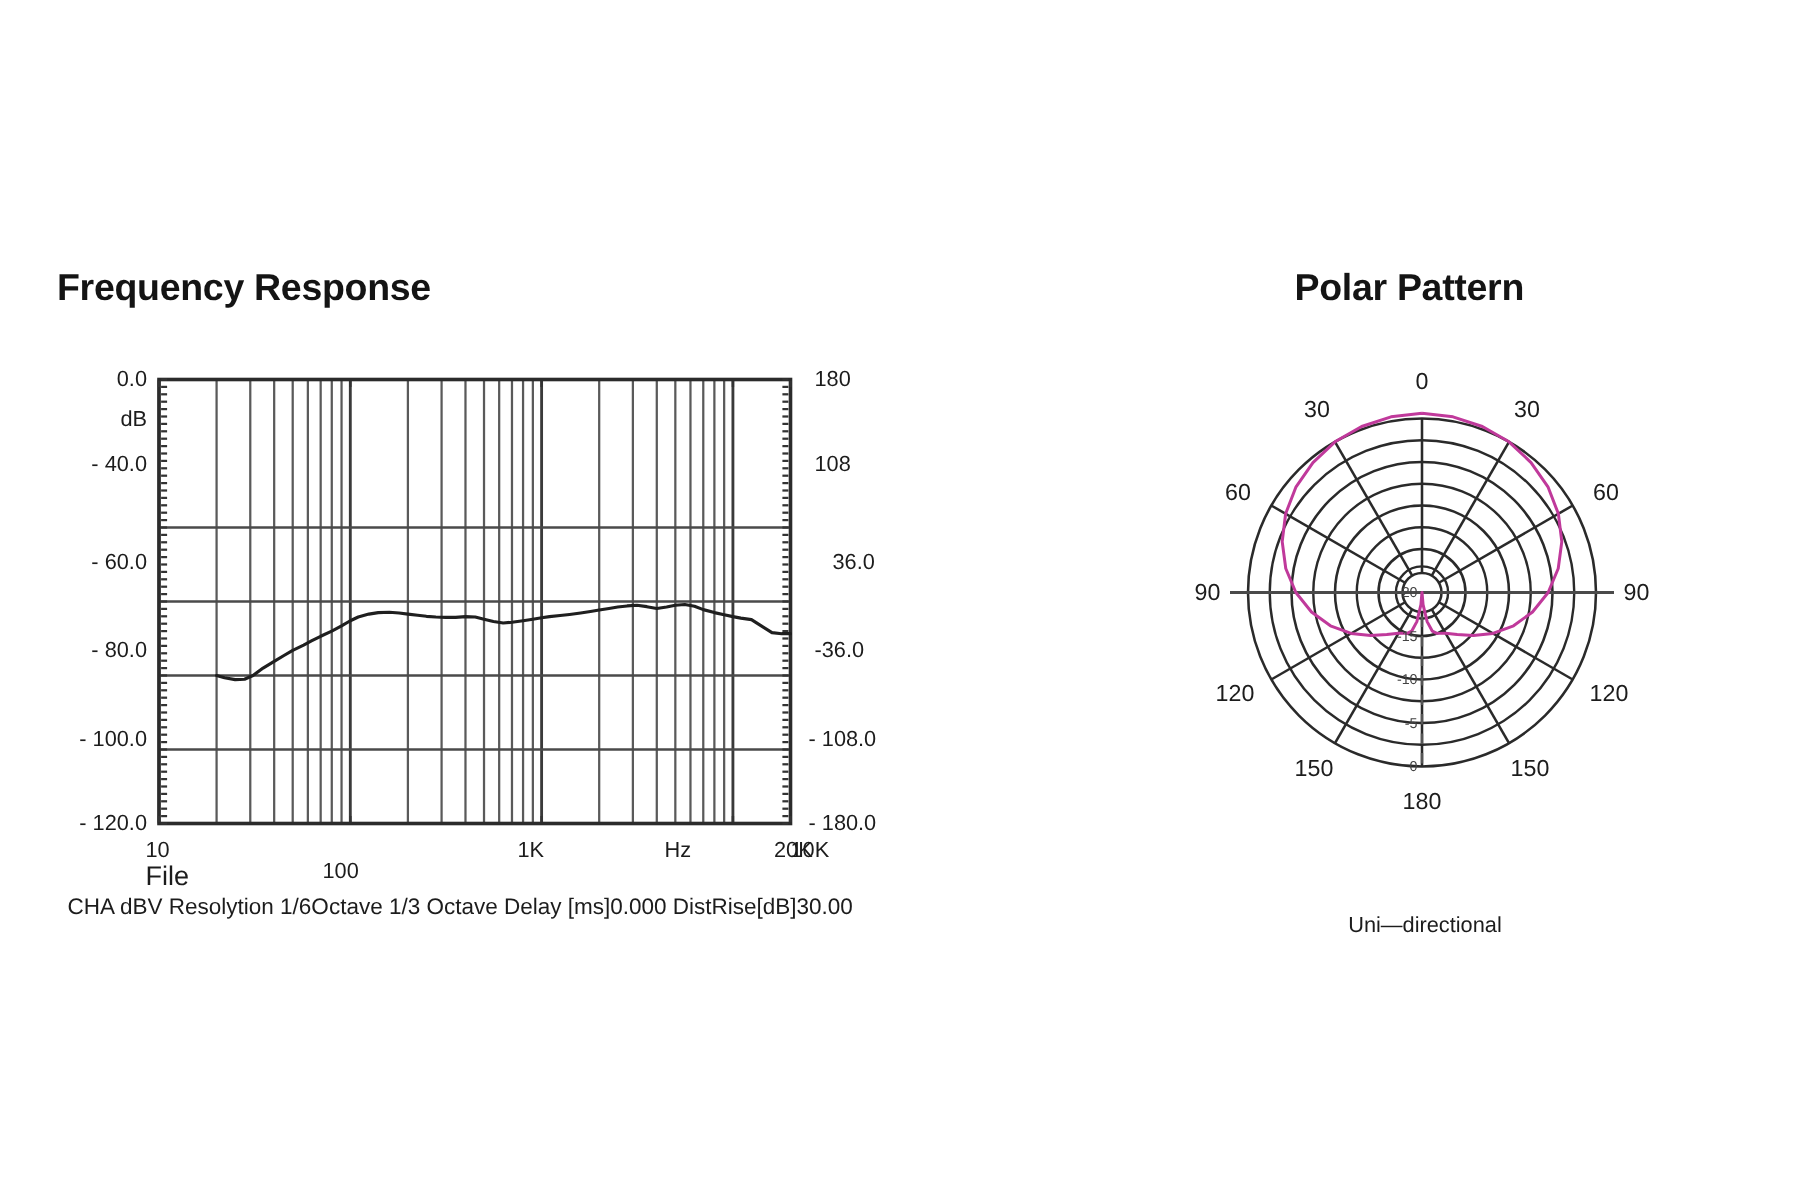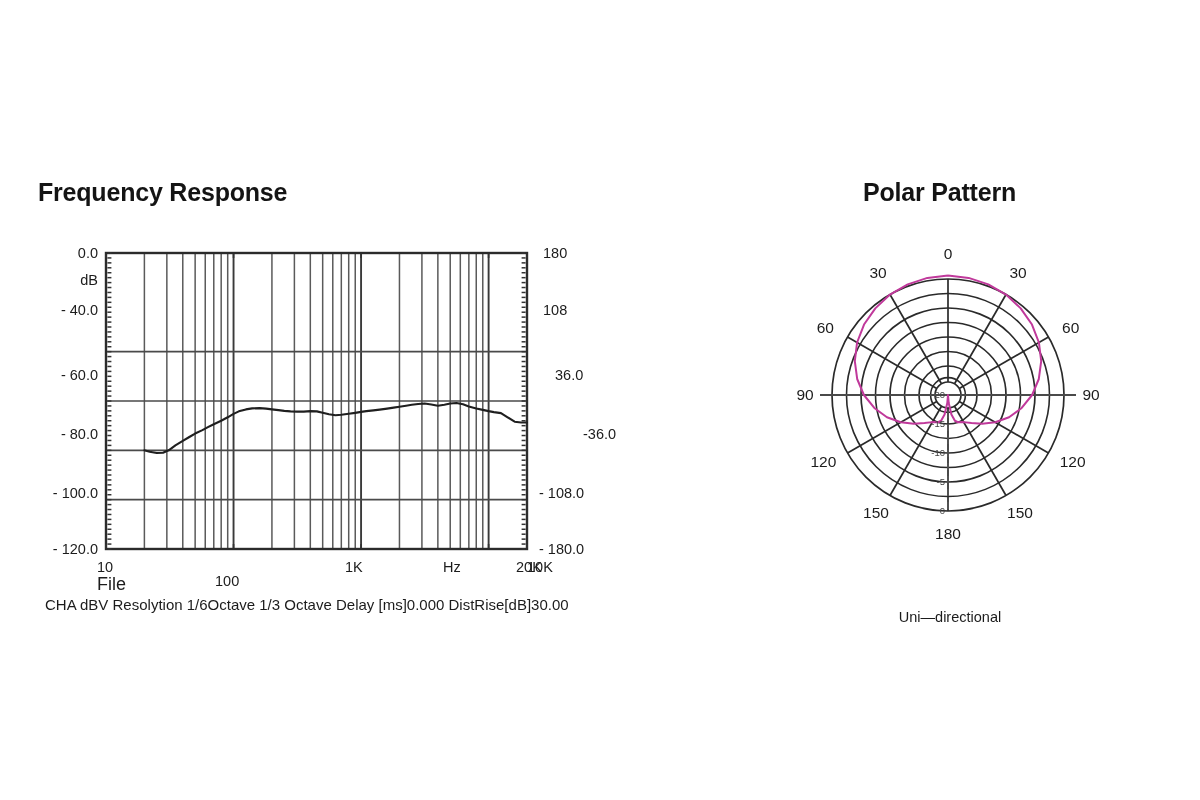--- a/index.html
+++ b/index.html
@@ -236,21 +236,21 @@
     <div class="axis-label r" id="flu" style="left:20px;top:272px;width:78px;">dB</div>
     <div class="axis-label r" id="fl1" style="left:14px;top:302px;width:84px;">- 40.0</div>
     <div class="axis-label r" id="fl2" style="left:14px;top:367px;width:84px;">- 60.0</div>
     <div class="axis-label r" id="fl3" style="left:14px;top:426px;width:84px;">- 80.0</div>
     <div class="axis-label r" id="fl4" style="left:8px;top:485px;width:90px;">- 100.0</div>
     <div class="axis-label r" id="fl5" style="left:8px;top:541px;width:90px;">- 120.0</div>
 
     <div class="axis-label" style="left:543px;top:245px;">180</div>
     <div class="axis-label" style="left:543px;top:302px;">108</div>
     <div class="axis-label" style="left:543px;top:367px;margin-left:12px;">36.0</div>
-    <div class="axis-label" style="left:543px;top:426px;margin-left:40px;">-36.0</div>
+    <div class="axis-label" style="left:543px;top:426px;">-36.0</div>
     <div class="axis-label" style="left:539px;top:485px;">- 108.0</div>
     <div class="axis-label" style="left:539px;top:541px;">- 180.0</div>
 
     <div class="axis-label" style="left:97px;top:559px;">10</div>
     <div class="axis-label" style="left:215px;top:573px;">100</div>
     <div class="axis-label" style="left:345px;top:559px;">1K</div>
     <div class="axis-label" style="left:443px;top:559px;">Hz</div>
     <div class="axis-label" style="left:479px;top:559px;margin-left:48px;">10K</div>
     <div class="axis-label" style="left:516px;top:559px;">20K</div>
 

